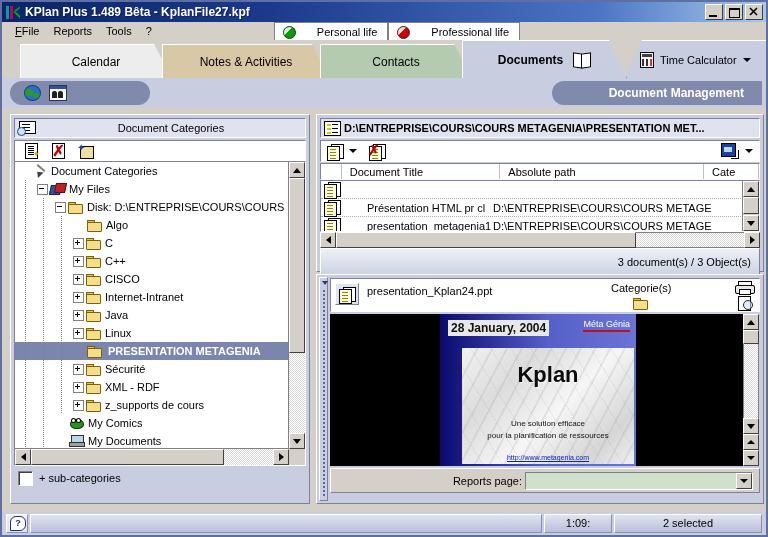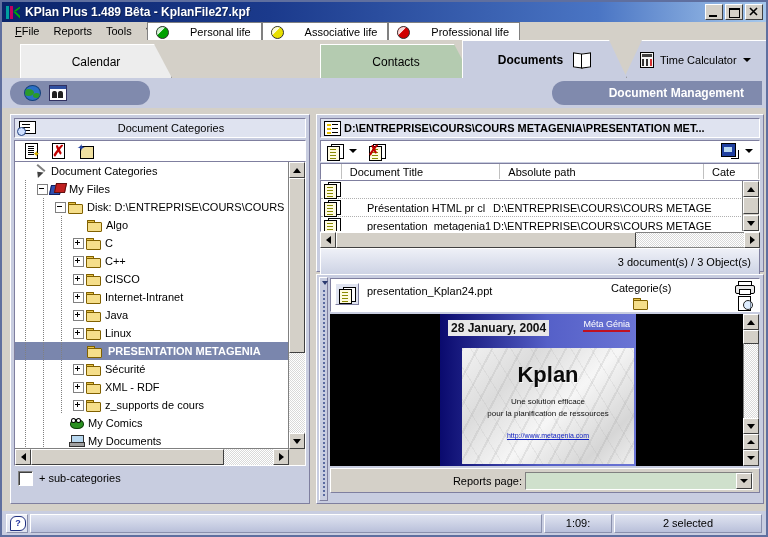--- a/index.html
+++ b/index.html
@@ -278,21 +278,21 @@
      border-bottom:2px solid #c01020;padding-bottom:1px;white-space:nowrap;margin-left:48px;}
   .slide-body{position:absolute;left:22px;top:34px;right:2px;bottom:2px;
      background:linear-gradient(135deg,#f2f2f2 0%,#dcdcdc 28%,#f6f6f6 55%,#d6d6d6 82%,#efefef 100%);
      overflow:hidden;}
   .slide-body:before{content:'';position:absolute;left:0;top:0;right:0;bottom:0;opacity:.5;
      background:
        repeating-linear-gradient(118deg,rgba(150,150,150,.35) 0 2px,transparent 2px 13px),
        repeating-linear-gradient(58deg,rgba(160,160,160,.3) 0 1px,transparent 1px 17px);}
   .slide-title{position:relative;text-align:center;margin-top:14px;font-size:22px;font-weight:bold;
      color:#0b0b0b;text-shadow:1px 1px 0 rgba(255,255,255,.7);}
-  .slide-sub{position:relative;text-align:center;margin-top:8px;font-size:8px;color:#111;line-height:1.5;}
+  .slide-sub{position:relative;text-align:center;margin-top:30px;font-size:8px;color:#111;line-height:1.5;}
   .slide-link{position:relative;text-align:center;margin-top:12px;font-size:7px;color:#1020c0;
      text-decoration:underline;}
 
   .pv-sbv{position:absolute;right:4px;top:39px;width:16px;height:152px;}
   .pv-bottom{position:absolute;left:13px;top:193px;width:430px;height:25px;background:#d4d0c8;
      border:1px solid;border-color:#fff #7f7f9f #7f7f9f #fff;box-sizing:border-box;
      display:flex;align-items:center;justify-content:flex-end;gap:0;padding-right:6px;}
   .dp-label{font-size:11px;margin-right:3px;}
   .dp-combo{width:228px;height:18px;background:#cfe0cc;border:1px solid;
      border-color:#808080 #fff #fff #808080;box-sizing:border-box;display:flex;
@@ -345,32 +345,31 @@
     <div class="menu-item"><span>Tools</span></div>
     <div class="menu-item"><span>?</span></div>
   </div>
 
   <div class="lifetabs">
     <div class="lifetab">
       <span class="ball green"></span>
       <span>Personal life</span>
     </div>
     <div class="lifetab">
-      <span class="ball yellow"></span>
-      <span>Associative life</span>
-    </div>
-    <div class="lifetab">
       <span class="ball red"></span>
       <span>Professional life</span>
     </div>
   </div>
 
   <div class="tabstrip">
     <div class="tab tab-cal">
       <span>Calendar</span>
+    </div>
+    <div class="tab tab-notes">
+      <span>Notes &amp; Activities</span>
     </div>
     <div class="tab tab-contacts">
       <span>Contacts</span>
     </div>
     <div class="tab tab-docs sel">
       <span>Documents</span>
       <span class="bookicon">
         <span class="pg l"></span>
           <span class="pg r"></span>
       </span>

